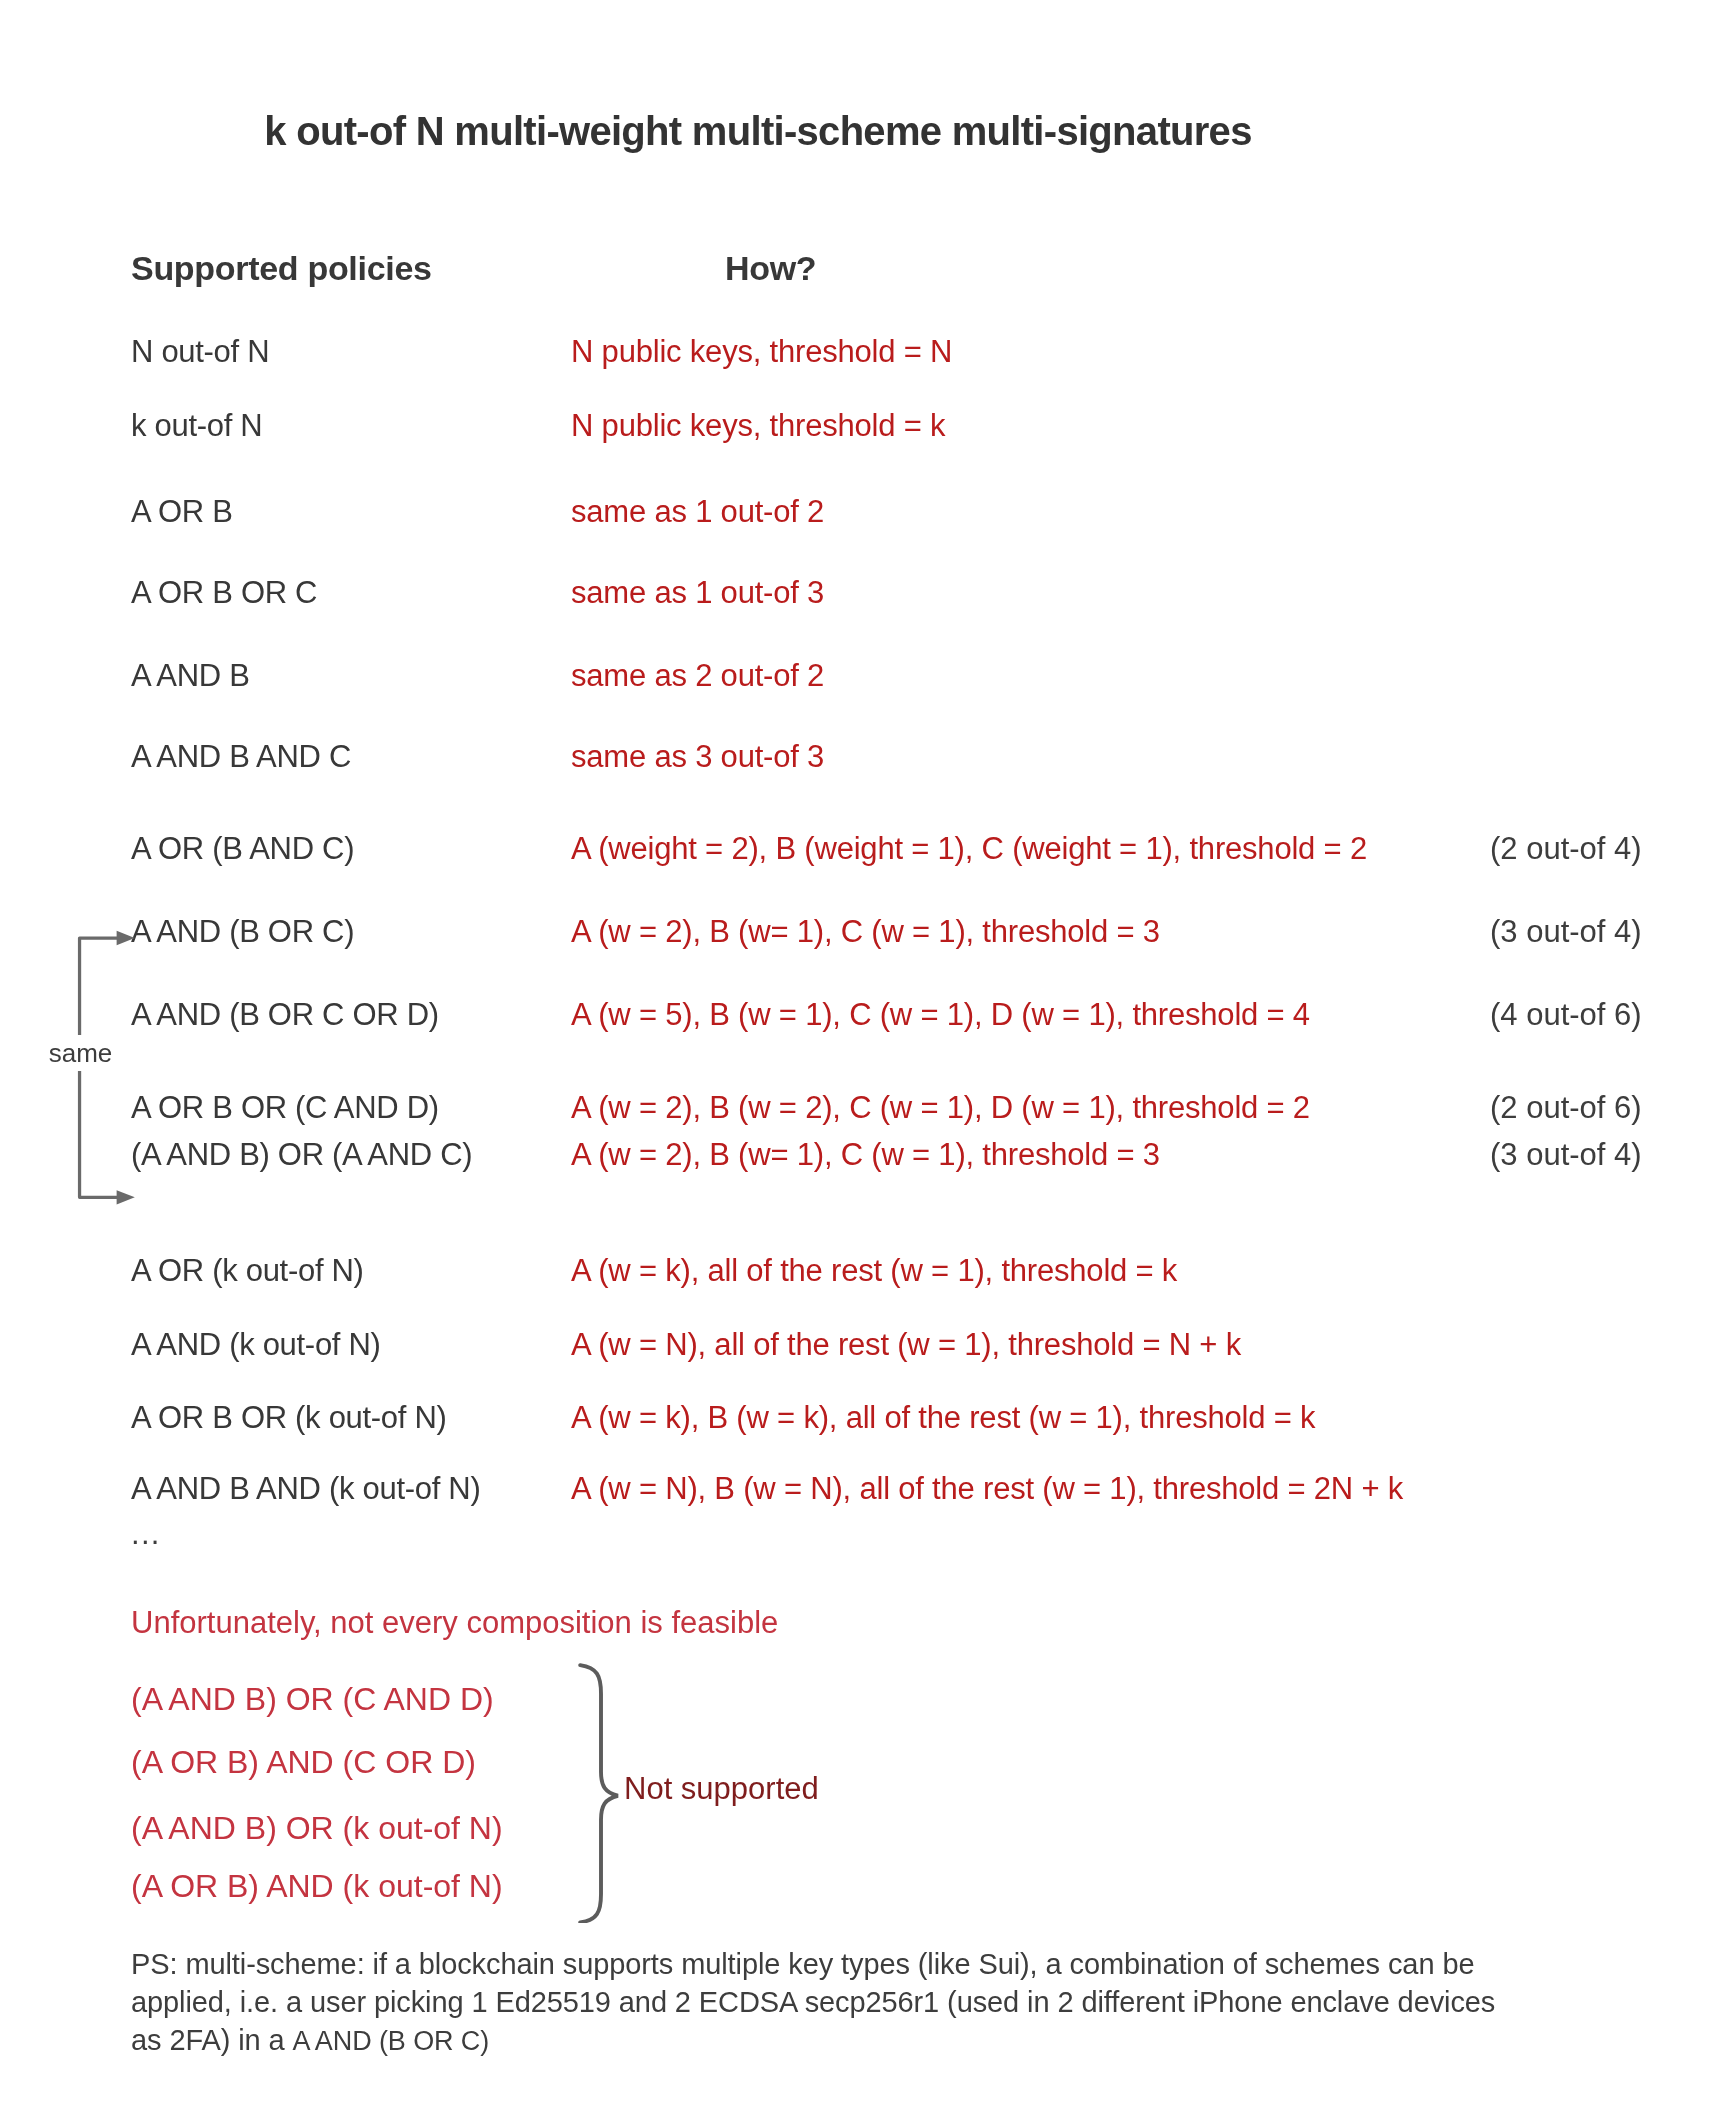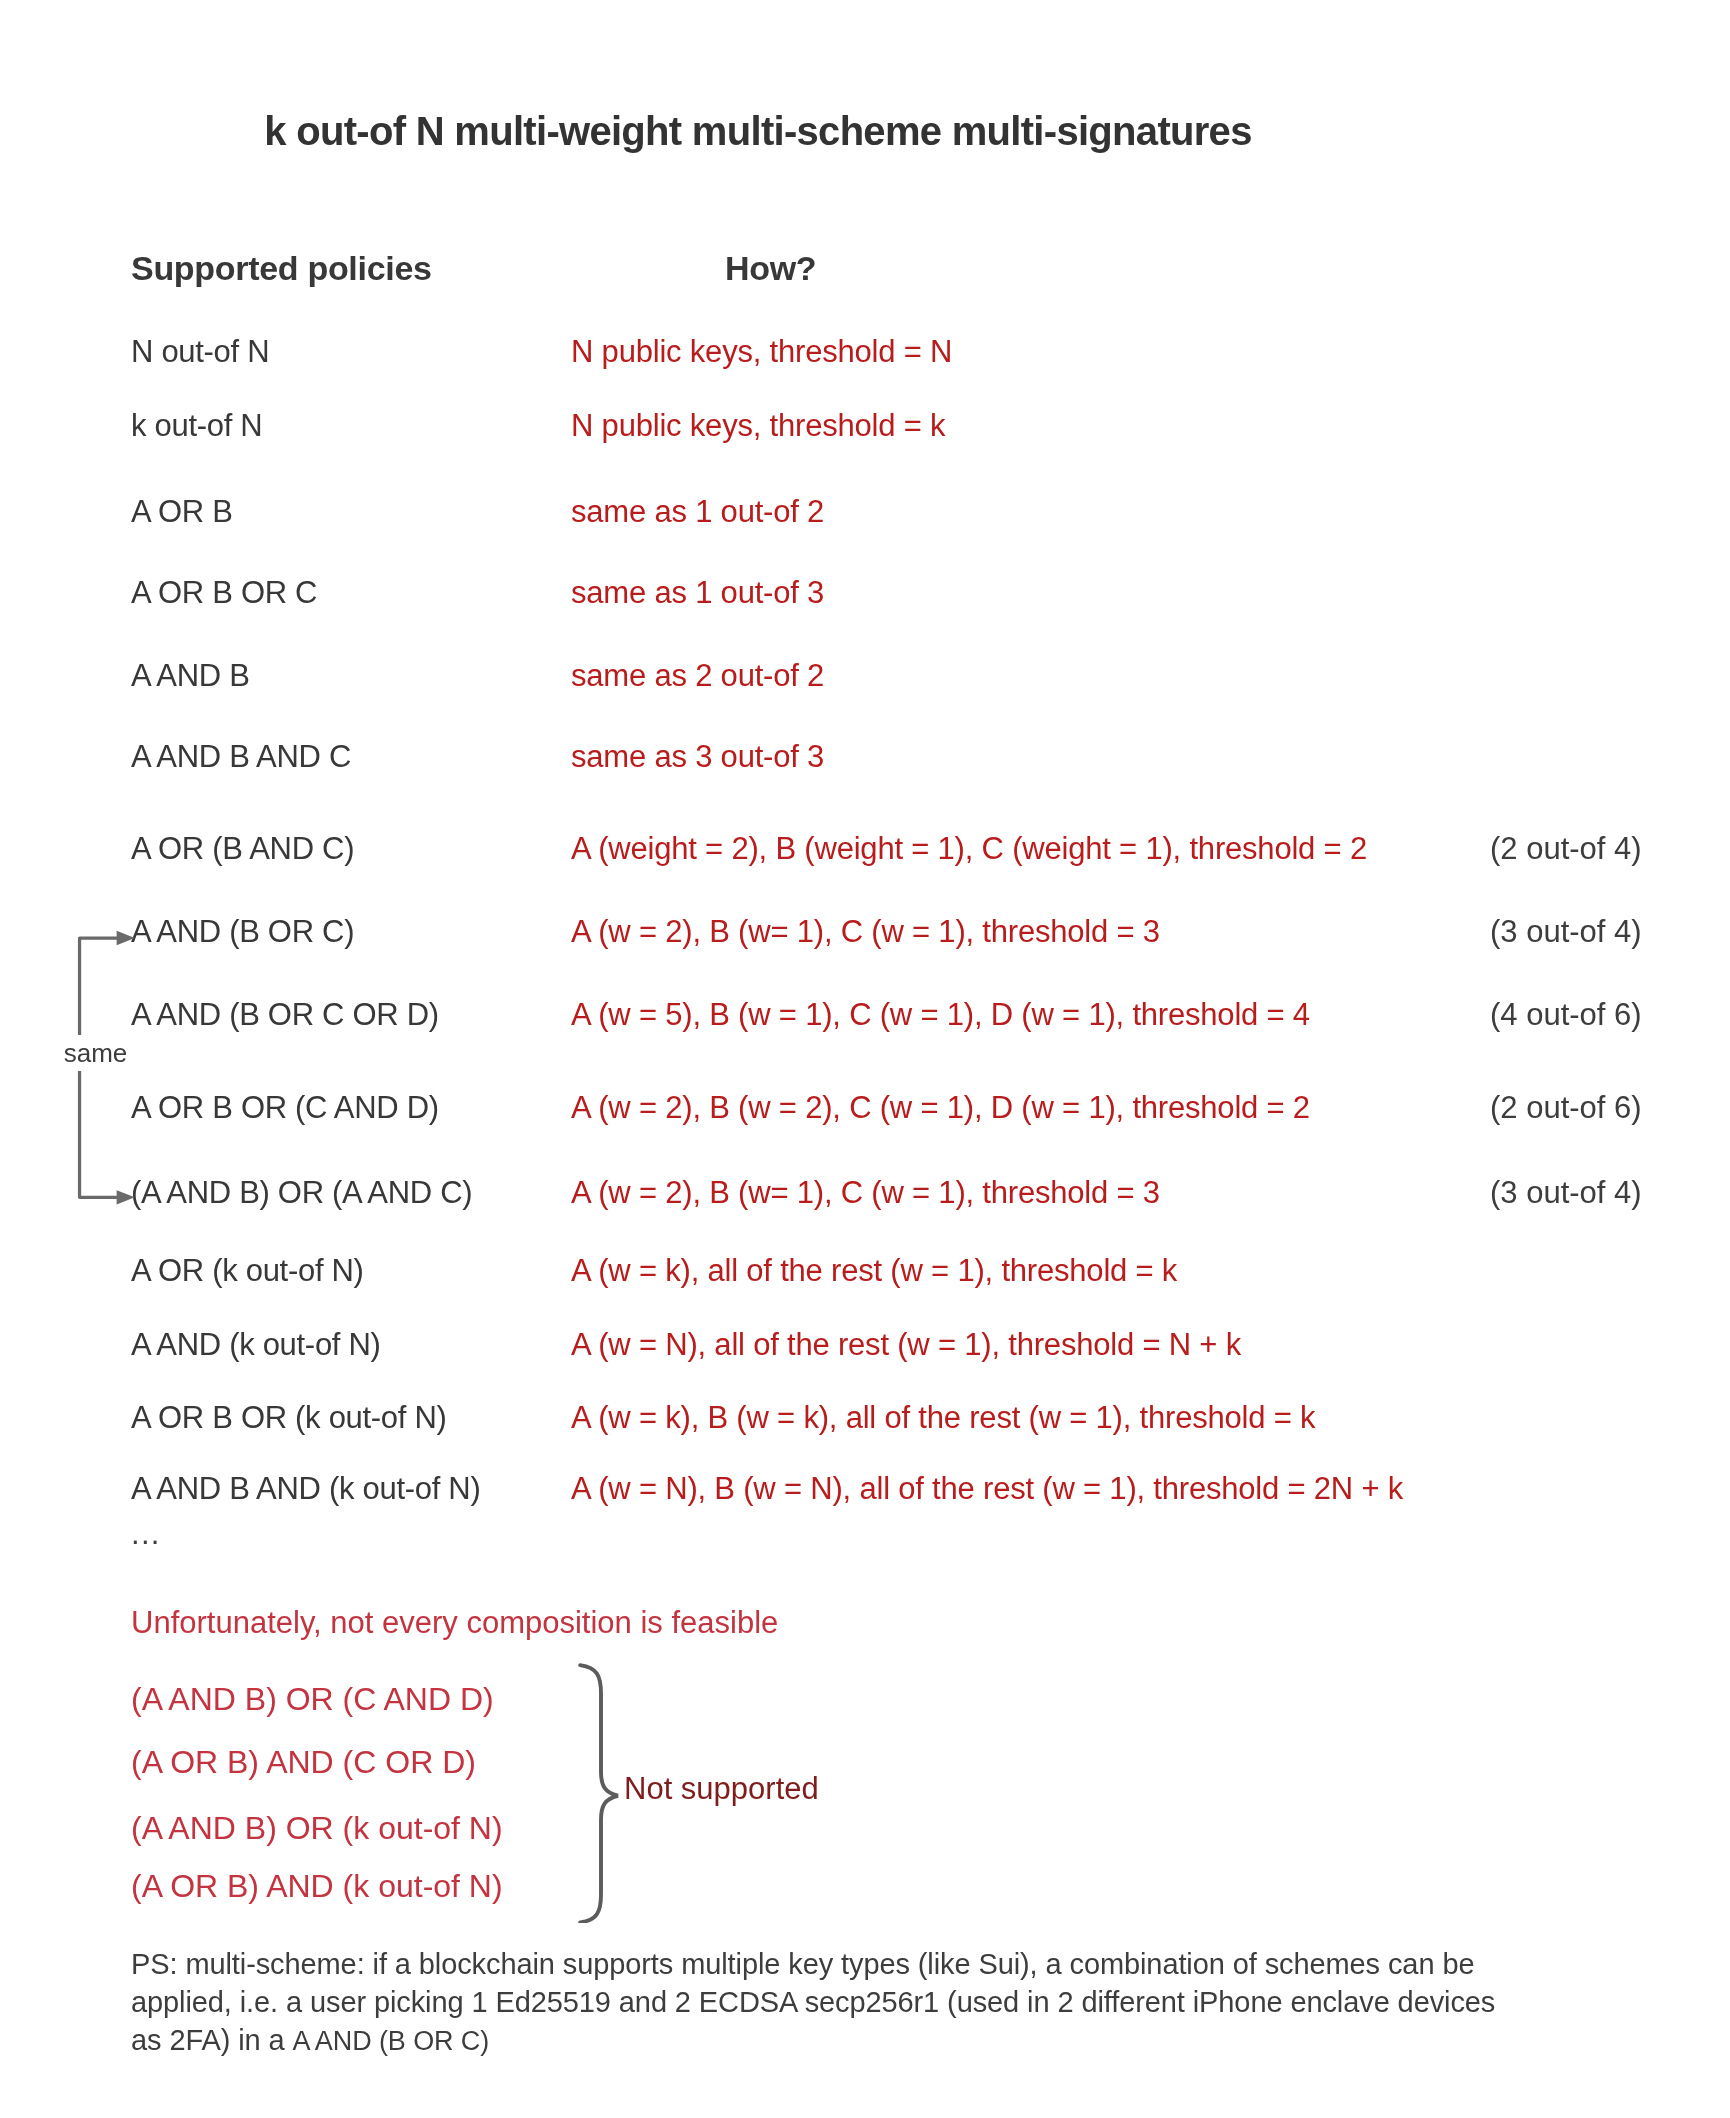--- a/index.html
+++ b/index.html
@@ -17,21 +17,21 @@
   .col-header{font-size:34px;font-weight:700;color:#383838;letter-spacing:-0.3px;}
   .row{left:0;width:1730px;height:38px;}
   .policy{position:absolute;left:131px;top:0;font-size:31px;font-weight:400;color:#383838;letter-spacing:-0.3px;white-space:nowrap;}
   .how{position:absolute;left:571px;top:0;font-size:31px;color:#b91c1c;letter-spacing:-0.2px;white-space:nowrap;}
   .note{position:absolute;left:1490px;top:0;font-size:31px;color:#3d3d3d;white-space:nowrap;}
   .ellipsis{left:131px;top:1516px;font-size:31px;color:#3d3d3d;letter-spacing:1.3px;}
   .red-heading{left:131px;top:1605px;font-size:31px;color:#c43440;}
   .red-item{left:131px;font-size:32px;color:#c43440;white-space:nowrap;}
   .not-supported{left:624px;top:1771px;font-size:31px;color:#7f1d1d;}
   .same-label{
-    left:55px;top:1035px;width:81px;text-align:center;
+    left:40px;top:1035px;width:81px;text-align:center;
     font-size:26px;color:#3d3d3d;background:#ffffff;padding:2.6px 0;
   }
   .footnote{
     left:131px;top:1945px;width:1502px;
     font-size:29px;line-height:38px;color:#3d3d3d;letter-spacing:-0.1px;
   }
   .footnote .tail{font-size:27px;}
   svg{display:block;}
 </style>
 </head>
@@ -79,21 +79,21 @@
 <div class="abs row" style="top:997px;">
   <span class="policy">A AND (B OR C OR D)</span>
   <span class="how">A (w = 5), B (w = 1), C (w = 1), D (w = 1), threshold = 4</span>
   <span class="note">(4 out-of 6)</span>
 </div>
 <div class="abs row" style="top:1090px;">
   <span class="policy">A OR B OR (C AND D)</span>
   <span class="how">A (w = 2), B (w = 2), C (w = 1), D (w = 1), threshold = 2</span>
   <span class="note">(2 out-of 6)</span>
 </div>
-<div class="abs row" style="top:1175px;">
+<div class="abs row" style="top:1137px;">
   <span class="policy">(A AND B) OR (A AND C)</span>
   <span class="how">A (w = 2), B (w= 1), C (w = 1), threshold = 3</span>
   <span class="note">(3 out-of 4)</span>
 </div>
 <div class="abs row" style="top:1253px;">
   <span class="policy">A OR (k out-of N)</span>
   <span class="how">A (w = k), all of the rest (w = 1), threshold = k</span>
 </div>
 <div class="abs row" style="top:1327px;">
   <span class="policy">A AND (k out-of N)</span>

